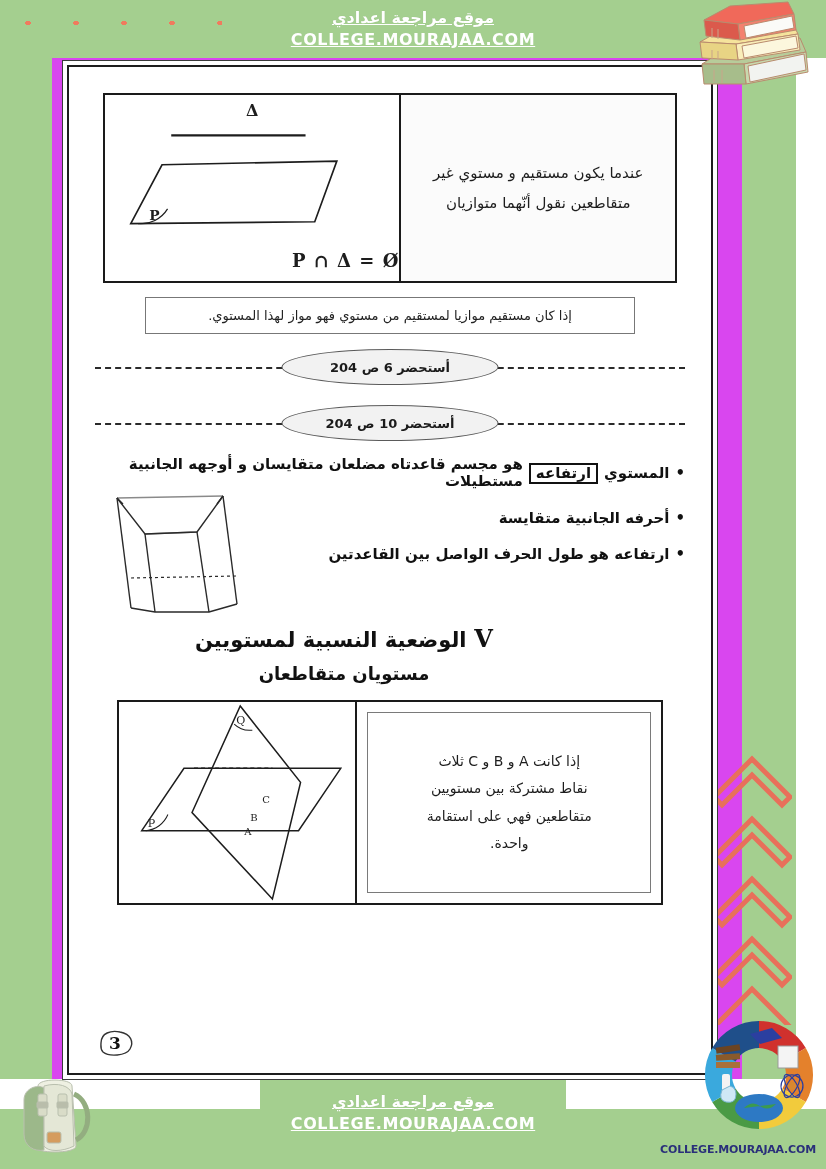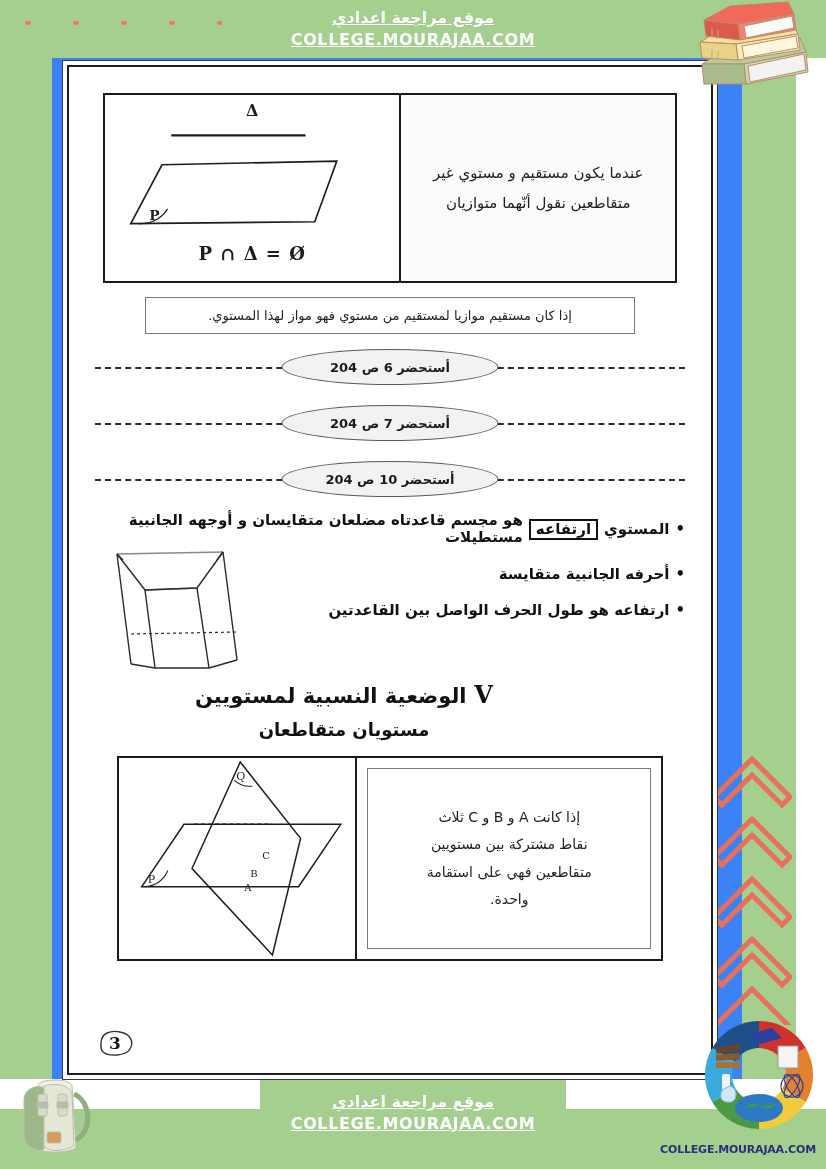--- a/index.html
+++ b/index.html
@@ -3,21 +3,21 @@
 <meta charset="utf-8">
 <style>
   html,body{margin:0;padding:0;}
   body{
     width:826px;height:1169px;
     background:#ffffff;
     font-family:"DejaVu Sans","Liberation Sans",sans-serif;
     overflow:hidden;
     position:relative;
   }
-  .page{position:absolute;inset:0;width:796px;height:1169px;background:#3b82f6;}
+  .page{position:absolute;inset:0;width:796px;height:1169px;background:#d946ef;}
 
   
   .band{position:absolute;left:0;width:826px;background:#a4cf8f;z-index:1;}
   .band-top{top:0;height:58px;}
   .band-bottom{bottom:0;height:90px;}
   .band-left{position:absolute;left:0;top:0;width:52px;height:1169px;background:#a4cf8f;z-index:1;}
   .band-right{position:absolute;right:0;top:0;width:54px;height:1169px;background:#a4cf8f;z-index:1;}
   .notch-white-l{position:absolute;bottom:60px;left:0;width:260px;height:30px;background:#fff;z-index:2;}
   .notch-white-r{position:absolute;bottom:60px;left:566px;width:260px;height:30px;background:#fff;z-index:2;}
 
@@ -72,21 +72,21 @@
   .def-text{
     flex:1;display:flex;align-items:center;justify-content:center;
     direction:rtl;text-align:center;padding:14px 14px;box-sizing:border-box;
     font-size:15px;line-height:2.0;color:#1d1d1d;background:#fbfbfb;
   }
   .delta-lbl{
     position:absolute;left:0;right:0;top:6px;text-align:center;
     font-family:"DejaVu Serif","Liberation Serif",serif;font-weight:bold;font-size:16px;color:#1d1d1d;
   }
   .formula{
-    position:absolute;left:0;right:0;bottom:17px;text-align:center;
+    position:absolute;left:0;right:0;bottom:10px;text-align:right;
     font-family:"DejaVu Serif","Liberation Serif",serif;font-weight:bold;font-size:18px;
     color:#1d1d1d;letter-spacing:1px;
   }
 
   
   .prop-box{
     margin:14px 56px 0 56px;border:1px solid #777;background:#fff;
     padding:10px 14px;box-sizing:border-box;direction:rtl;text-align:center;
     font-size:13px;color:#222;letter-spacing:.2px;
   }
@@ -228,24 +228,20 @@
             <div class="formula">P ∩ Δ = Ø</div>
           </div>
           <div class="def-text">عندما يكون مستقيم و مستوي غير متقاطعين نقول أنّهما متوازيان</div>
         </div>
 
         <div class="prop-box">إذا كان مستقيم موازيا لمستقيم من مستوي فهو مواز لهذا المستوي.</div>
 
         <div class="ex-row">
           <div class="dash"></div>
           <div class="ex-oval">أستحضر 6 ص 204</div>
-        </div>
-        <div class="ex-row">
-          <div class="dash"></div>
-          <div class="ex-oval">أستحضر 7 ص 204</div>
         </div>
         <div class="ex-row">
           <div class="dash"></div>
           <div class="ex-oval">أستحضر 10 ص 204</div>
         </div>
 
         <div class="prism-block">
           <div class="bullets">
             <div class="bullet b1">
               <span class="dot">•</span>

